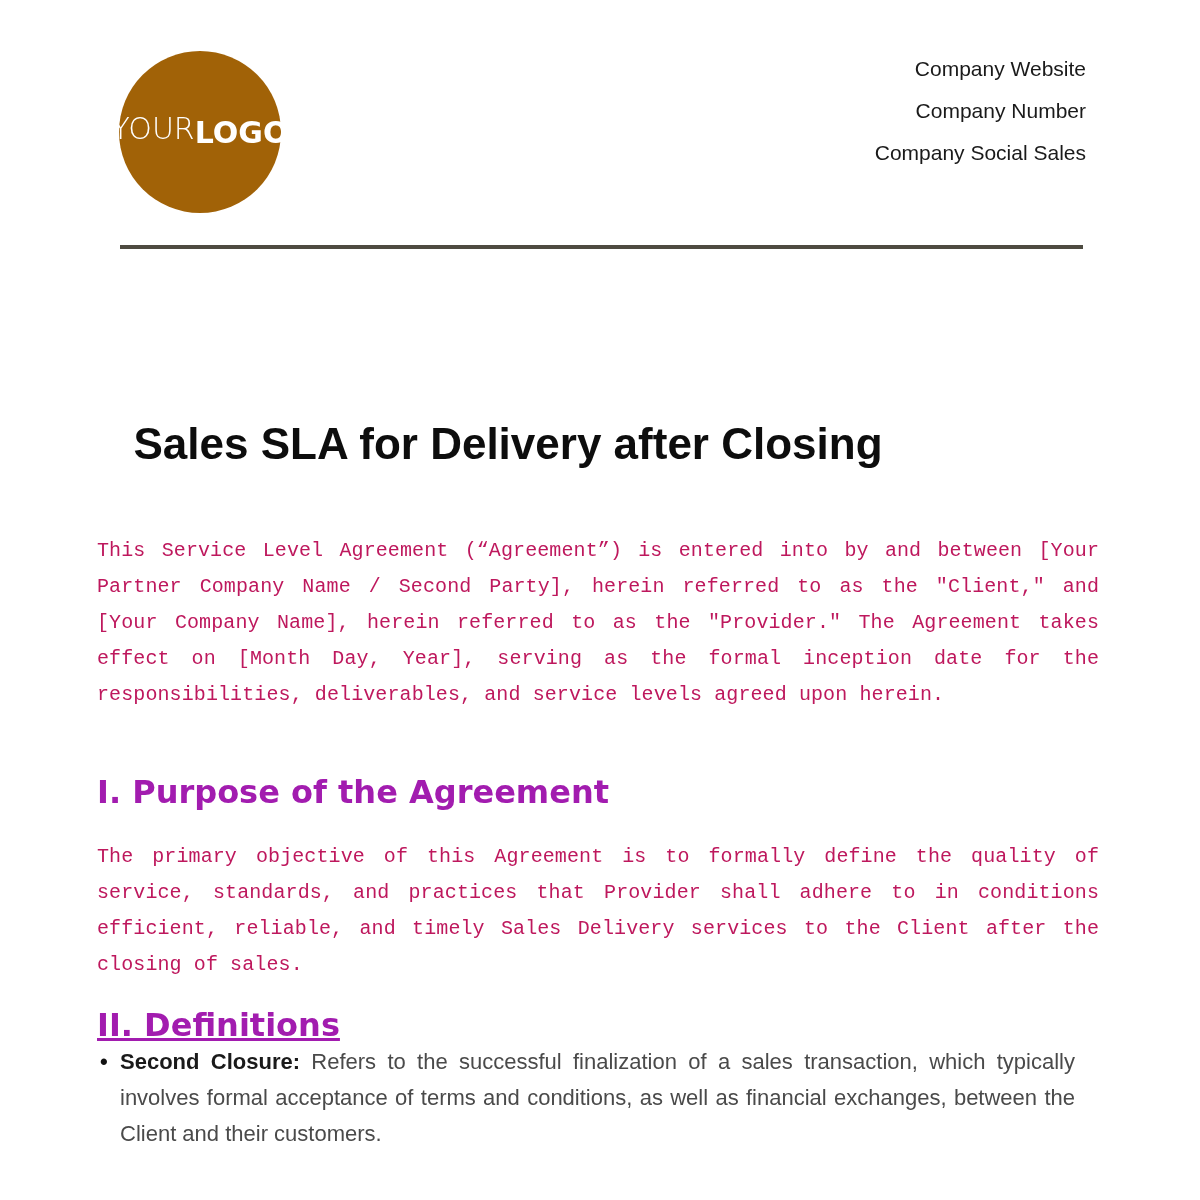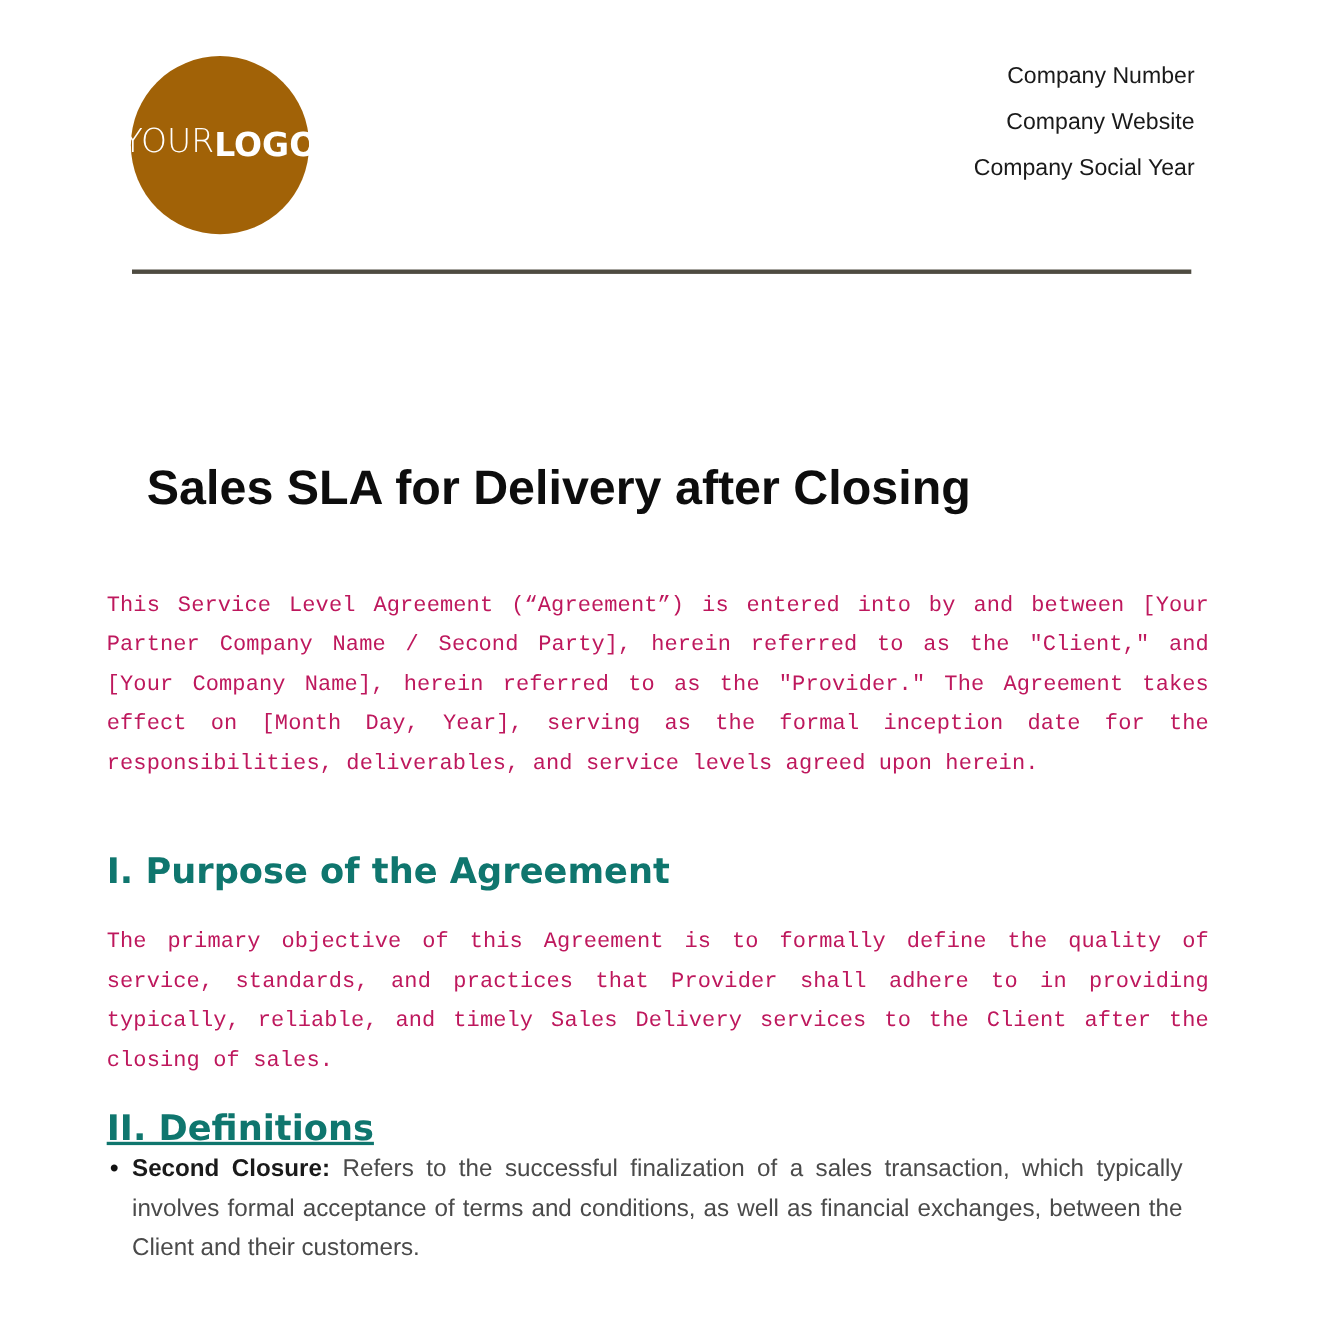--- a/index.html
+++ b/index.html
@@ -89,21 +89,21 @@
     letter-spacing: 0.1px;
   }
   .intro { top: 533px; }
   .purpose-text { top: 839px; }
   .h2 {
     position: absolute;
     left: 97px;
     font-family: "DejaVu Sans", sans-serif;
     font-size: 32px;
     font-weight: 700;
-    color: #0f766e;
+    color: #a21caf;
     margin: 0;
     line-height: 44px;
   }
   .h2.purpose { top: 770px; }
   .h2.defs { top: 1003px; text-decoration: underline; }
   .def-list {
     position: absolute;
     left: 100px;
     top: 1044px;
     width: 975px;
@@ -134,34 +134,34 @@
 </style>
 </head>
 <body>
 
 <div class="logo">
   <span class="l1">YOUR</span>
   <span class="l2">LOGO</span>
 </div>
 
 <div class="contact">
+  <div>Company Website</div>
   <div>Company Number</div>
-  <div>Company Website</div>
-  <div>Company Social Year</div>
+  <div>Company Social Sales</div>
 </div>
 
 <div class="separator"></div>
 
 <h1 class="title">Sales SLA for Delivery after Closing</h1>
 
 <p class="para intro">This Service Level Agreement (“Agreement”) is entered into by and between [Your Partner Company Name / Second Party], herein referred to as the "Client," and [Your Company Name], herein referred to as the "Provider." The Agreement takes effect on [Month Day, Year], serving as the formal inception date for the responsibilities, deliverables, and service levels agreed upon herein.</p>
 
 <h2 class="h2 purpose">I. Purpose of the Agreement</h2>
 
-<p class="para purpose-text">The primary objective of this Agreement is to formally define the quality of service, standards, and practices that Provider shall adhere to in providing typically, reliable, and timely Sales Delivery services to the Client after the closing of sales.</p>
+<p class="para purpose-text">The primary objective of this Agreement is to formally define the quality of service, standards, and practices that Provider shall adhere to in conditions efficient, reliable, and timely Sales Delivery services to the Client after the closing of sales.</p>
 
 <h2 class="h2 defs">II. Definitions</h2>
 
 <ul class="def-list">
   <li class="def-item">
     <span class="bullet">•</span><span class="term">Second Closure:</span><span> Refers to the successful finalization of a sales transaction, which typically involves formal acceptance of terms and conditions, as well as financial exchanges, between the Client and their customers.</span>
   </li>
 </ul>
 
 </body></html>

